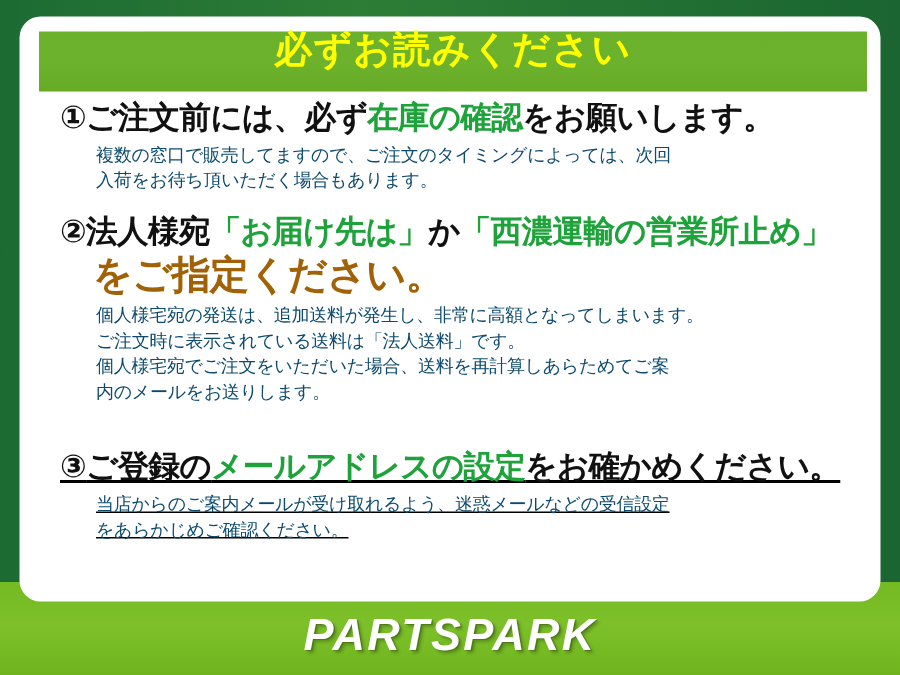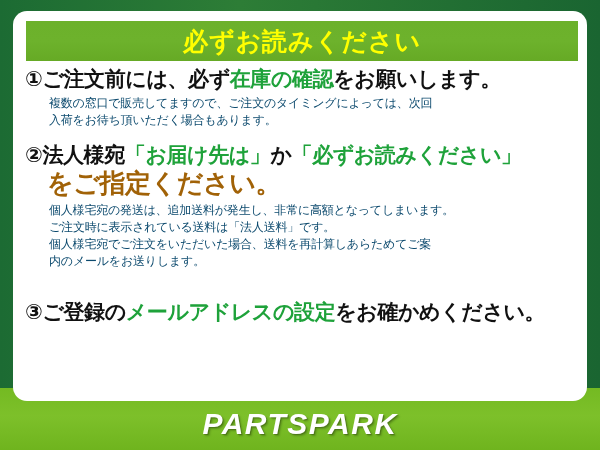--- a/index.html
+++ b/index.html
@@ -48,38 +48,38 @@
 
   
   #header-banner {
     position: absolute;
     left: 13px;
     top: 10px;
     width: 552px;
     height: 40px;
     background: linear-gradient(to bottom, #6cb12b 0%, #6db22c 50%, #66aa25 100%);
     display: flex;
-    align-items: center;
+    align-items: flex-start;
     justify-content: center;
   }
   #header-title {
     color: #ffff00;
     font-size: 25px;
     font-weight: bold;
     letter-spacing: 1px;
     line-height: 1;
     white-space: nowrap;
   }
 
   #content {
     position: absolute;
     left: 0;
     top: 56px;
     width: 574px;
-    padding: 0 9px 0 12px;
+    padding: 0 9px 0 27px;
     box-sizing: border-box;
   }
 
   .item {
     margin-bottom: 2px;
   }
 
   .item-head {
     font-size: 21px;
     font-weight: bold;
@@ -106,21 +106,21 @@
     color: #0c4a6e;
     line-height: 1.42;
     padding-left: 24px;
     letter-spacing: -0.2px;
     white-space: pre-line;
   }
 
   #item-1 .item-body { margin-top: 3px; }
   #item-2 { margin-top: 14px; }
   #item-2 .item-body { margin-top: 4px; }
-  #item-3 { margin-top: 30px; }
+  #item-3 { margin-top: 30px; text-decoration: underline; }
   #item-3 .item-body { margin-top: 3px; }
 
   #brand {
     position: absolute;
     left: 0;
     right: 0;
     bottom: 9px;
     text-align: center;
     color: #ffffff;
     font-size: 30px;
@@ -145,30 +145,32 @@
 
     <div id="content">
 
       <div class="item" id="item-1">
         <div class="item-head"><span>①</span><span>ご注文前には、必ず</span><span class="hl">在庫の確認</span><span>をお願いします。</span></div>
         <div class="item-body">複数の窓口で販売してますので、ご注文のタイミングによっては、次回
 入荷をお待ち頂いただく場合もあります。</div>
       </div>
 
       <div class="item" id="item-2">
-        <div class="item-head"><span>②</span><span>法人様宛</span><span class="hl">「お届け先は」</span><span>か</span><span class="hl">「必ずお読みください」</span></div>
+        <div class="item-head"><span>②</span><span>法人様宛</span><span class="hl">「お届け先は」</span><span>か</span><span class="hl">「西濃運輸の営業所止め」</span></div>
         <div class="item-head-cont">をご指定ください。</div>
         <div class="item-body">個人様宅宛の発送は、追加送料が発生し、非常に高額となってしまいます。
 ご注文時に表示されている送料は「法人送料」です。
 個人様宅宛でご注文をいただいた場合、送料を再計算しあらためてご案
 内のメールをお送りします。</div>
       </div>
 
       <div class="item" id="item-3">
         <div class="item-head"><span>③</span><span>ご登録の</span><span class="hl">メールアドレスの設定</span><span>をお確かめください。</span></div>
+        <div class="item-body">当店からのご案内メールが受け取れるよう、迷惑メールなどの受信設定
+をあらかじめご確認ください。</div>
       </div>
 
     </div>
   </div>
 
   <div id="brand">PARTSPARK</div>
 
 </div>
 
 </body></html>

